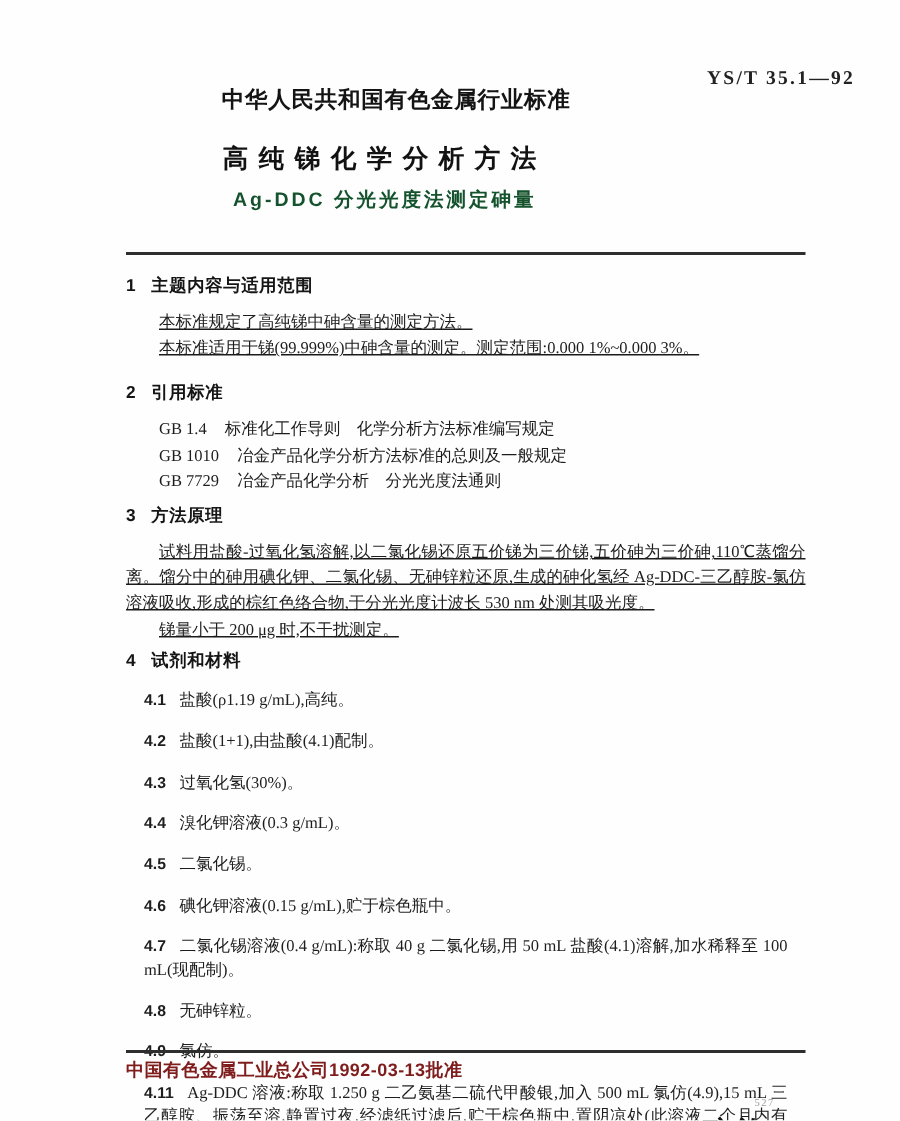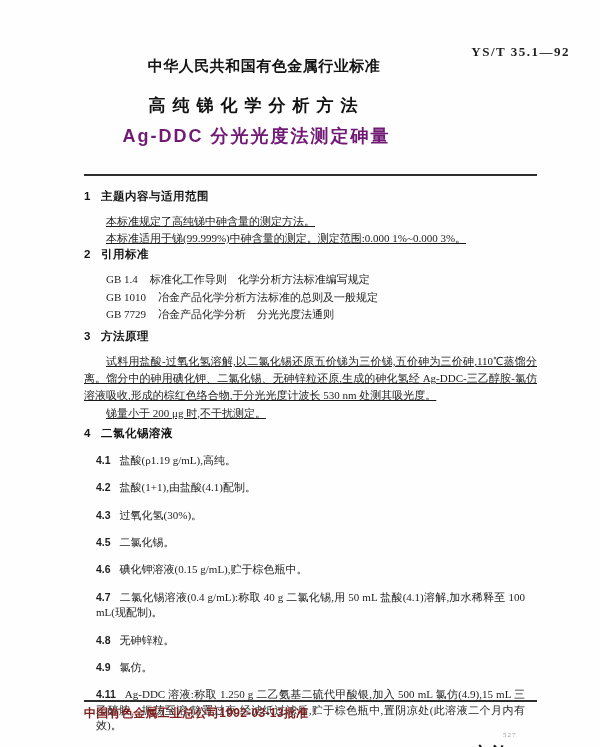--- a/index.html
+++ b/index.html
@@ -46,23 +46,23 @@
     font-family: "Liberation Sans", sans-serif;
     font-weight: bold;
     font-size: 17px;
     letter-spacing: 7px;
     color: #121212;
   }
   .doc-subtitle {
     margin-top: 7px;
     font-family: "Liberation Sans", sans-serif;
     font-weight: bold;
-    font-size: 18px;
+    font-size: 13px;
     letter-spacing: 2px;
-    color: #701a75;
+    color: #14532d;
   }
   .standard-code {
     position: absolute;
     top: 44px;
     right: -33px; 
     font-family: "Liberation Serif", serif;
     font-weight: bold;
     font-size: 13px;
     letter-spacing: 1.5px;
     color: #222;
@@ -86,21 +86,21 @@
   .s1-heading { margin-top: 13px; }
   .body-par {
     font-size: 11px;
     line-height: 17.2px;
     text-indent: 22px;
     margin: 0;
     color: #1d1d1d;
     text-align: justify;
   }
   .par-group { margin-top: 9px; text-decoration: underline; }
-  .s2-heading { margin-top: 0; }
+  .s2-heading { margin-top: 13px; }
   .ref-list { margin-top: 9px; }
   .ref-line {
     font-size: 11px;
     line-height: 17.2px;
     padding-left: 22px;
     color: #1d1d1d;
   }
   .ref-code { margin-right: 12px; }
   .s3-heading { margin-top: 6px; }
   .s4-heading { margin-top: 4px; }
@@ -198,26 +198,27 @@
 
     <div class="section-heading s3-heading">
       <span class="sec-no">3</span><span>方法原理</span>
     </div>
     <div class="par-group">
       <p class="body-par">试料用盐酸-过氧化氢溶解,以二氯化锡还原五价锑为三价锑,五价砷为三价砷,110℃蒸馏分离。馏分中的砷用碘化钾、二氯化锡、无砷锌粒还原,生成的砷化氢经 Ag-DDC-三乙醇胺-氯仿溶液吸收,形成的棕红色络合物,于分光光度计波长 530 nm 处测其吸光度。</p>
       <p class="body-par">锑量小于 200 μg 时,不干扰测定。</p>
     </div>
 
     <div class="section-heading s4-heading">
-      <span class="sec-no">4</span><span>二氯化锡溶液</span>
+      <span class="sec-no">4</span><span>试剂和材料</span>
     </div>
     <div class="reagent-list">
       <p class="reagent-item"><span class="item-no">4.1</span><span>盐酸(ρ1.19 g/mL),高纯。</span></p>
       <p class="reagent-item"><span class="item-no">4.2</span><span>盐酸(1+1),由盐酸(4.1)配制。</span></p>
       <p class="reagent-item"><span class="item-no">4.3</span><span>过氧化氢(30%)。</span></p>
+      <p class="reagent-item"><span class="item-no">4.4</span><span>溴化钾溶液(0.3 g/mL)。</span></p>
       <p class="reagent-item"><span class="item-no">4.5</span><span>二氯化锡。</span></p>
       <p class="reagent-item"><span class="item-no">4.6</span><span>碘化钾溶液(0.15 g/mL),贮于棕色瓶中。</span></p>
       <p class="reagent-item"><span class="item-no">4.7</span><span>二氯化锡溶液(0.4 g/mL):称取 40 g 二氯化锡,用 50 mL 盐酸(4.1)溶解,加水稀释至 100 mL(现配制)。</span></p>
       <p class="reagent-item"><span class="item-no">4.8</span><span>无砷锌粒。</span></p>
       <p class="reagent-item"><span class="item-no">4.9</span><span>氯仿。</span></p>
       <p class="reagent-item"><span class="item-no">4.11</span><span>Ag-DDC 溶液:称取 1.250 g 二乙氨基二硫代甲酸银,加入 500 mL 氯仿(4.9),15 mL 三乙醇胺、振荡至溶,静置过夜,经滤纸过滤后,贮于棕色瓶中,置阴凉处(此溶液二个月内有效)。</span></p>
     </div>
   </div>
 
   <div class="footer-rule"></div>

